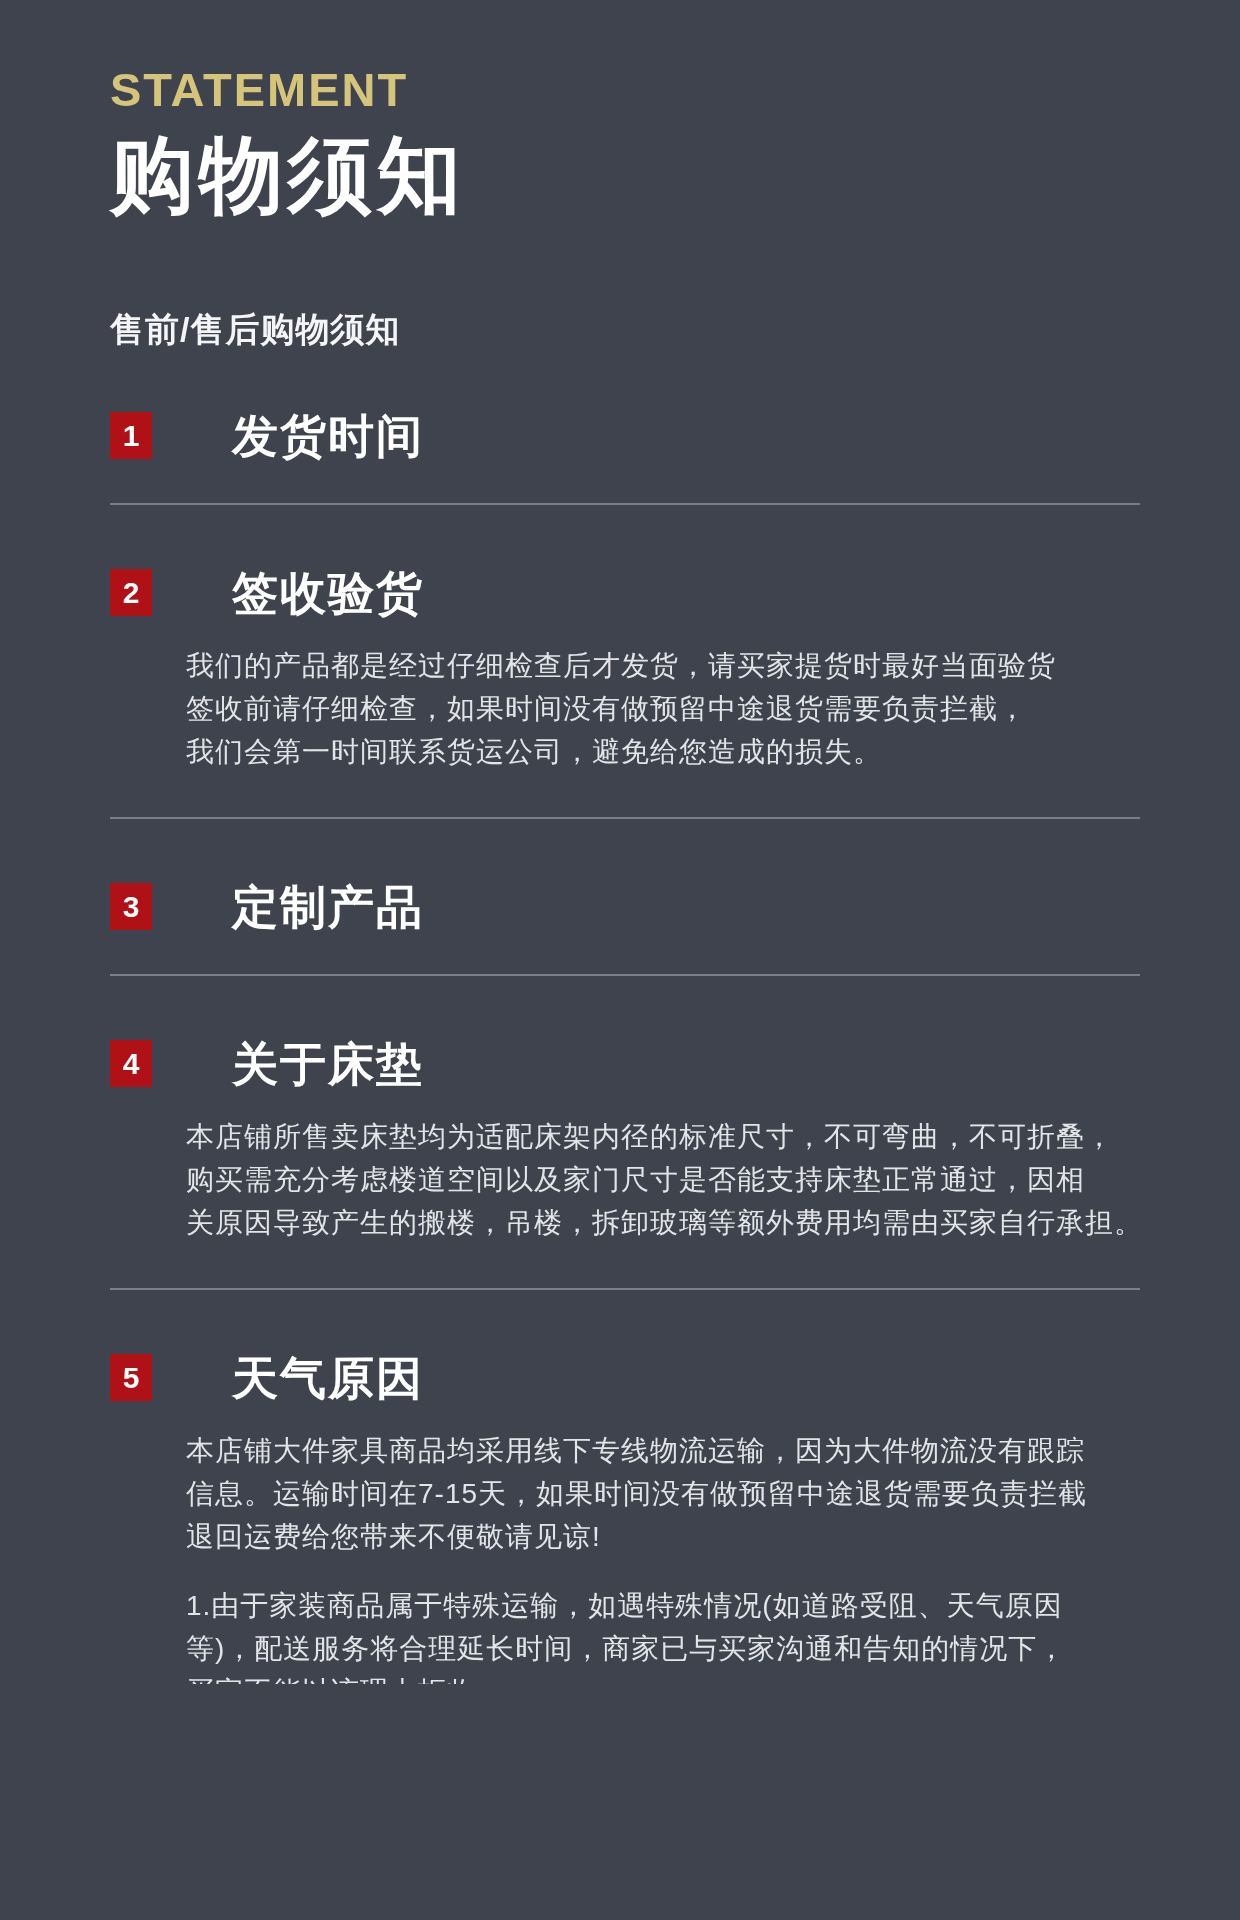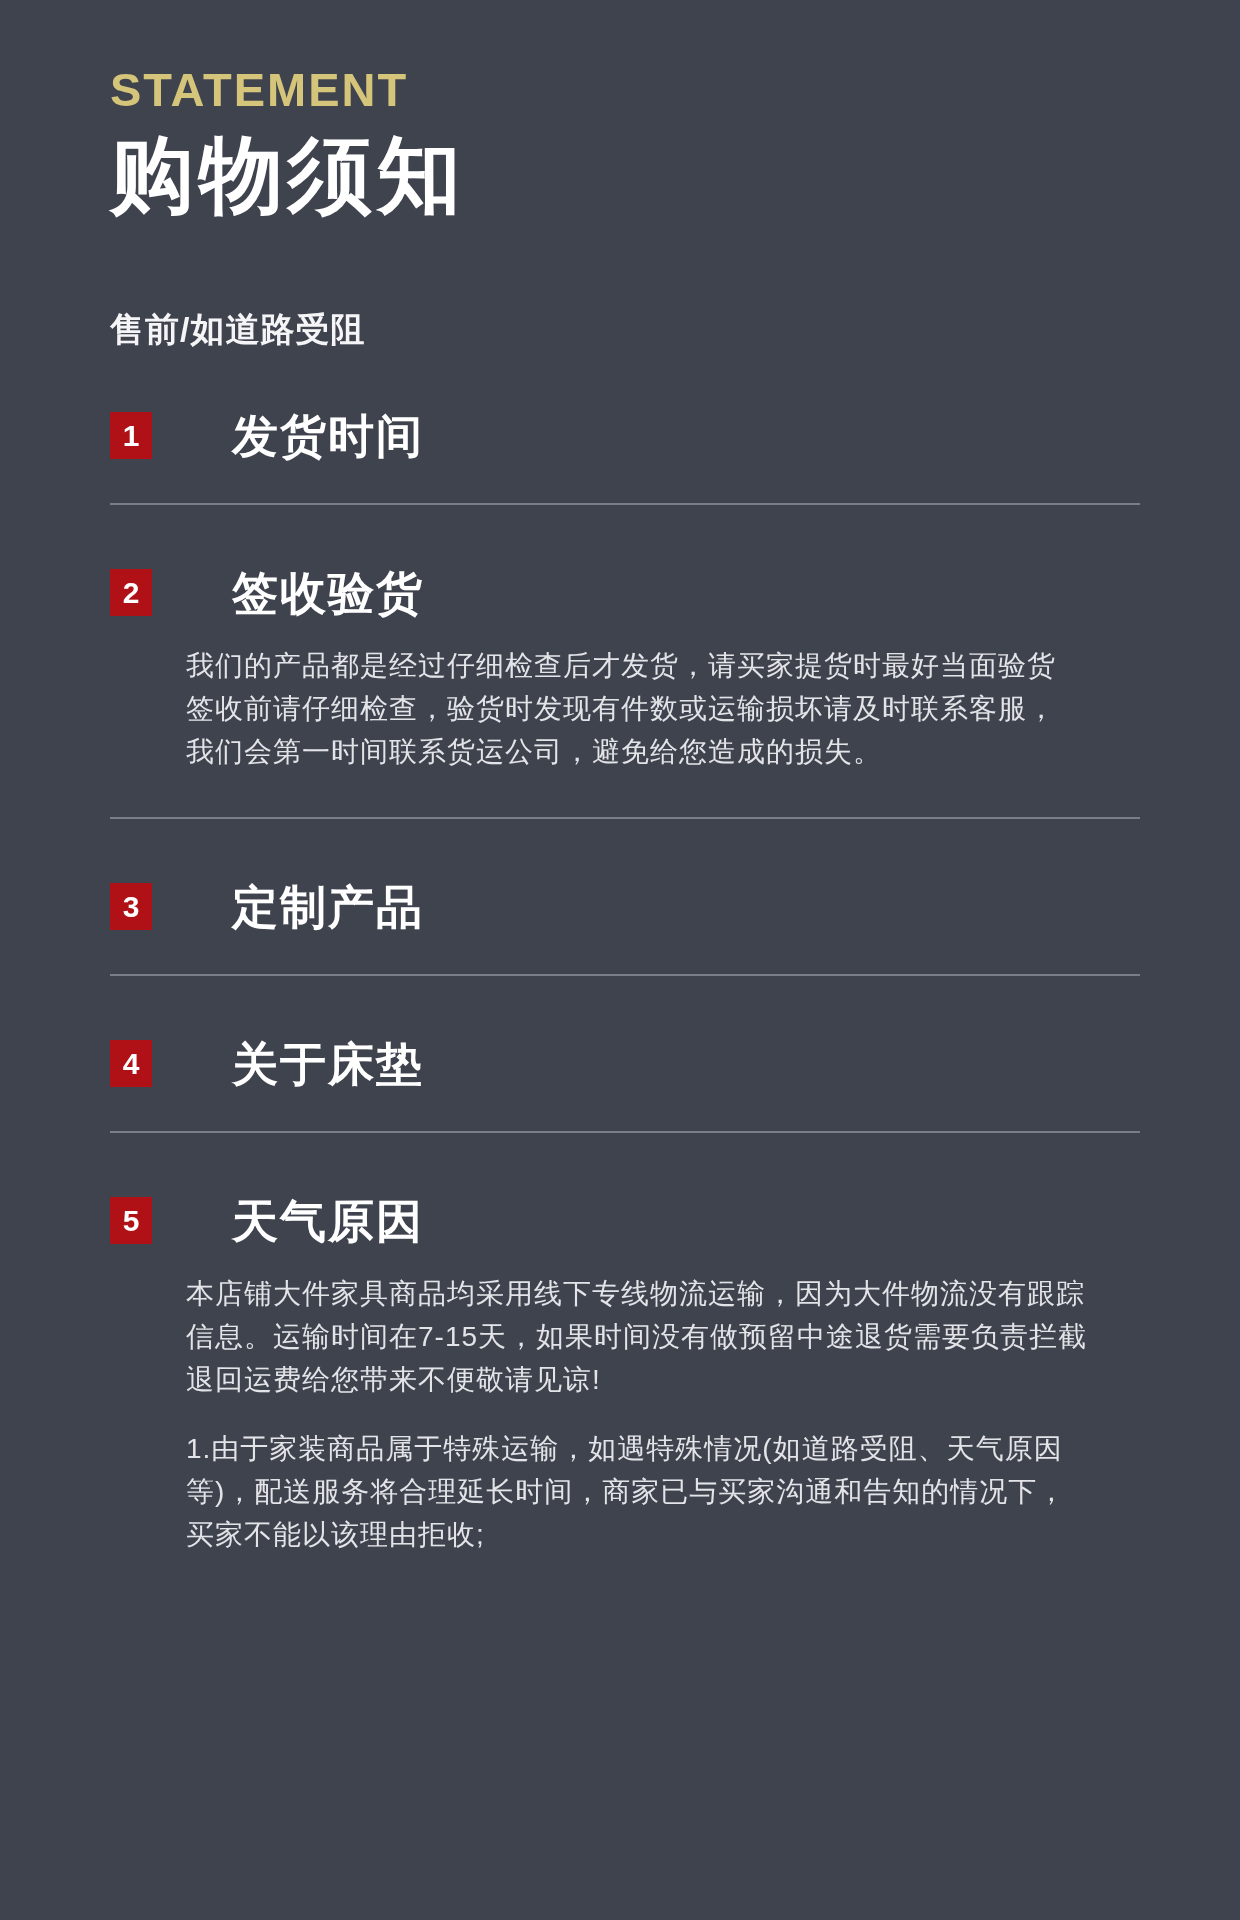--- a/index.html
+++ b/index.html
@@ -91,55 +91,60 @@
     margin:44px 0 48px 0;
   }
 </style>
 </head>
 <body>
 
 <div class="page">
 
   <div class="eyebrow">STATEMENT</div>
   <h1 class="page-title">购物须知</h1>
-  <div class="page-subtitle">售前/如道路受阻</div>
+  <div class="page-subtitle">售前/售后购物须知</div>
 
   <section class="notice-section">
     <div class="section-header">
       <span class="badge">1</span>
       <h2 class="section-title">发货时间</h2>
     </div>
   </section>
   <div class="divider"></div>
 
   <section class="notice-section">
     <div class="section-header">
       <span class="badge">2</span>
       <h2 class="section-title">签收验货</h2>
     </div>
     <div class="section-body">
       <p>我们的产品都是经过仔细检查后才发货，请买家提货时最好当面验货
-签收前请仔细检查，验货时发现有件数或运输损坏请及时联系客服，
+签收前请仔细检查，如果时间没有做预留中途退货需要负责拦截，
 我们会第一时间联系货运公司，避免给您造成的损失。</p>
     </div>
   </section>
   <div class="divider"></div>
 
   <section class="notice-section">
     <div class="section-header">
       <span class="badge">3</span>
       <h2 class="section-title">定制产品</h2>
     </div>
   </section>
   <div class="divider"></div>
 
   <section class="notice-section">
     <div class="section-header">
       <span class="badge">4</span>
       <h2 class="section-title">关于床垫</h2>
+    </div>
+    <div class="section-body">
+      <p>本店铺所售卖床垫均为适配床架内径的标准尺寸，不可弯曲，不可折叠，
+购买需充分考虑楼道空间以及家门尺寸是否能支持床垫正常通过，因相
+关原因导致产生的搬楼，吊楼，拆卸玻璃等额外费用均需由买家自行承担。</p>
     </div>
   </section>
   <div class="divider"></div>
 
   <section class="notice-section">
     <div class="section-header">
       <span class="badge">5</span>
       <h2 class="section-title">天气原因</h2>
     </div>
     <div class="section-body">

